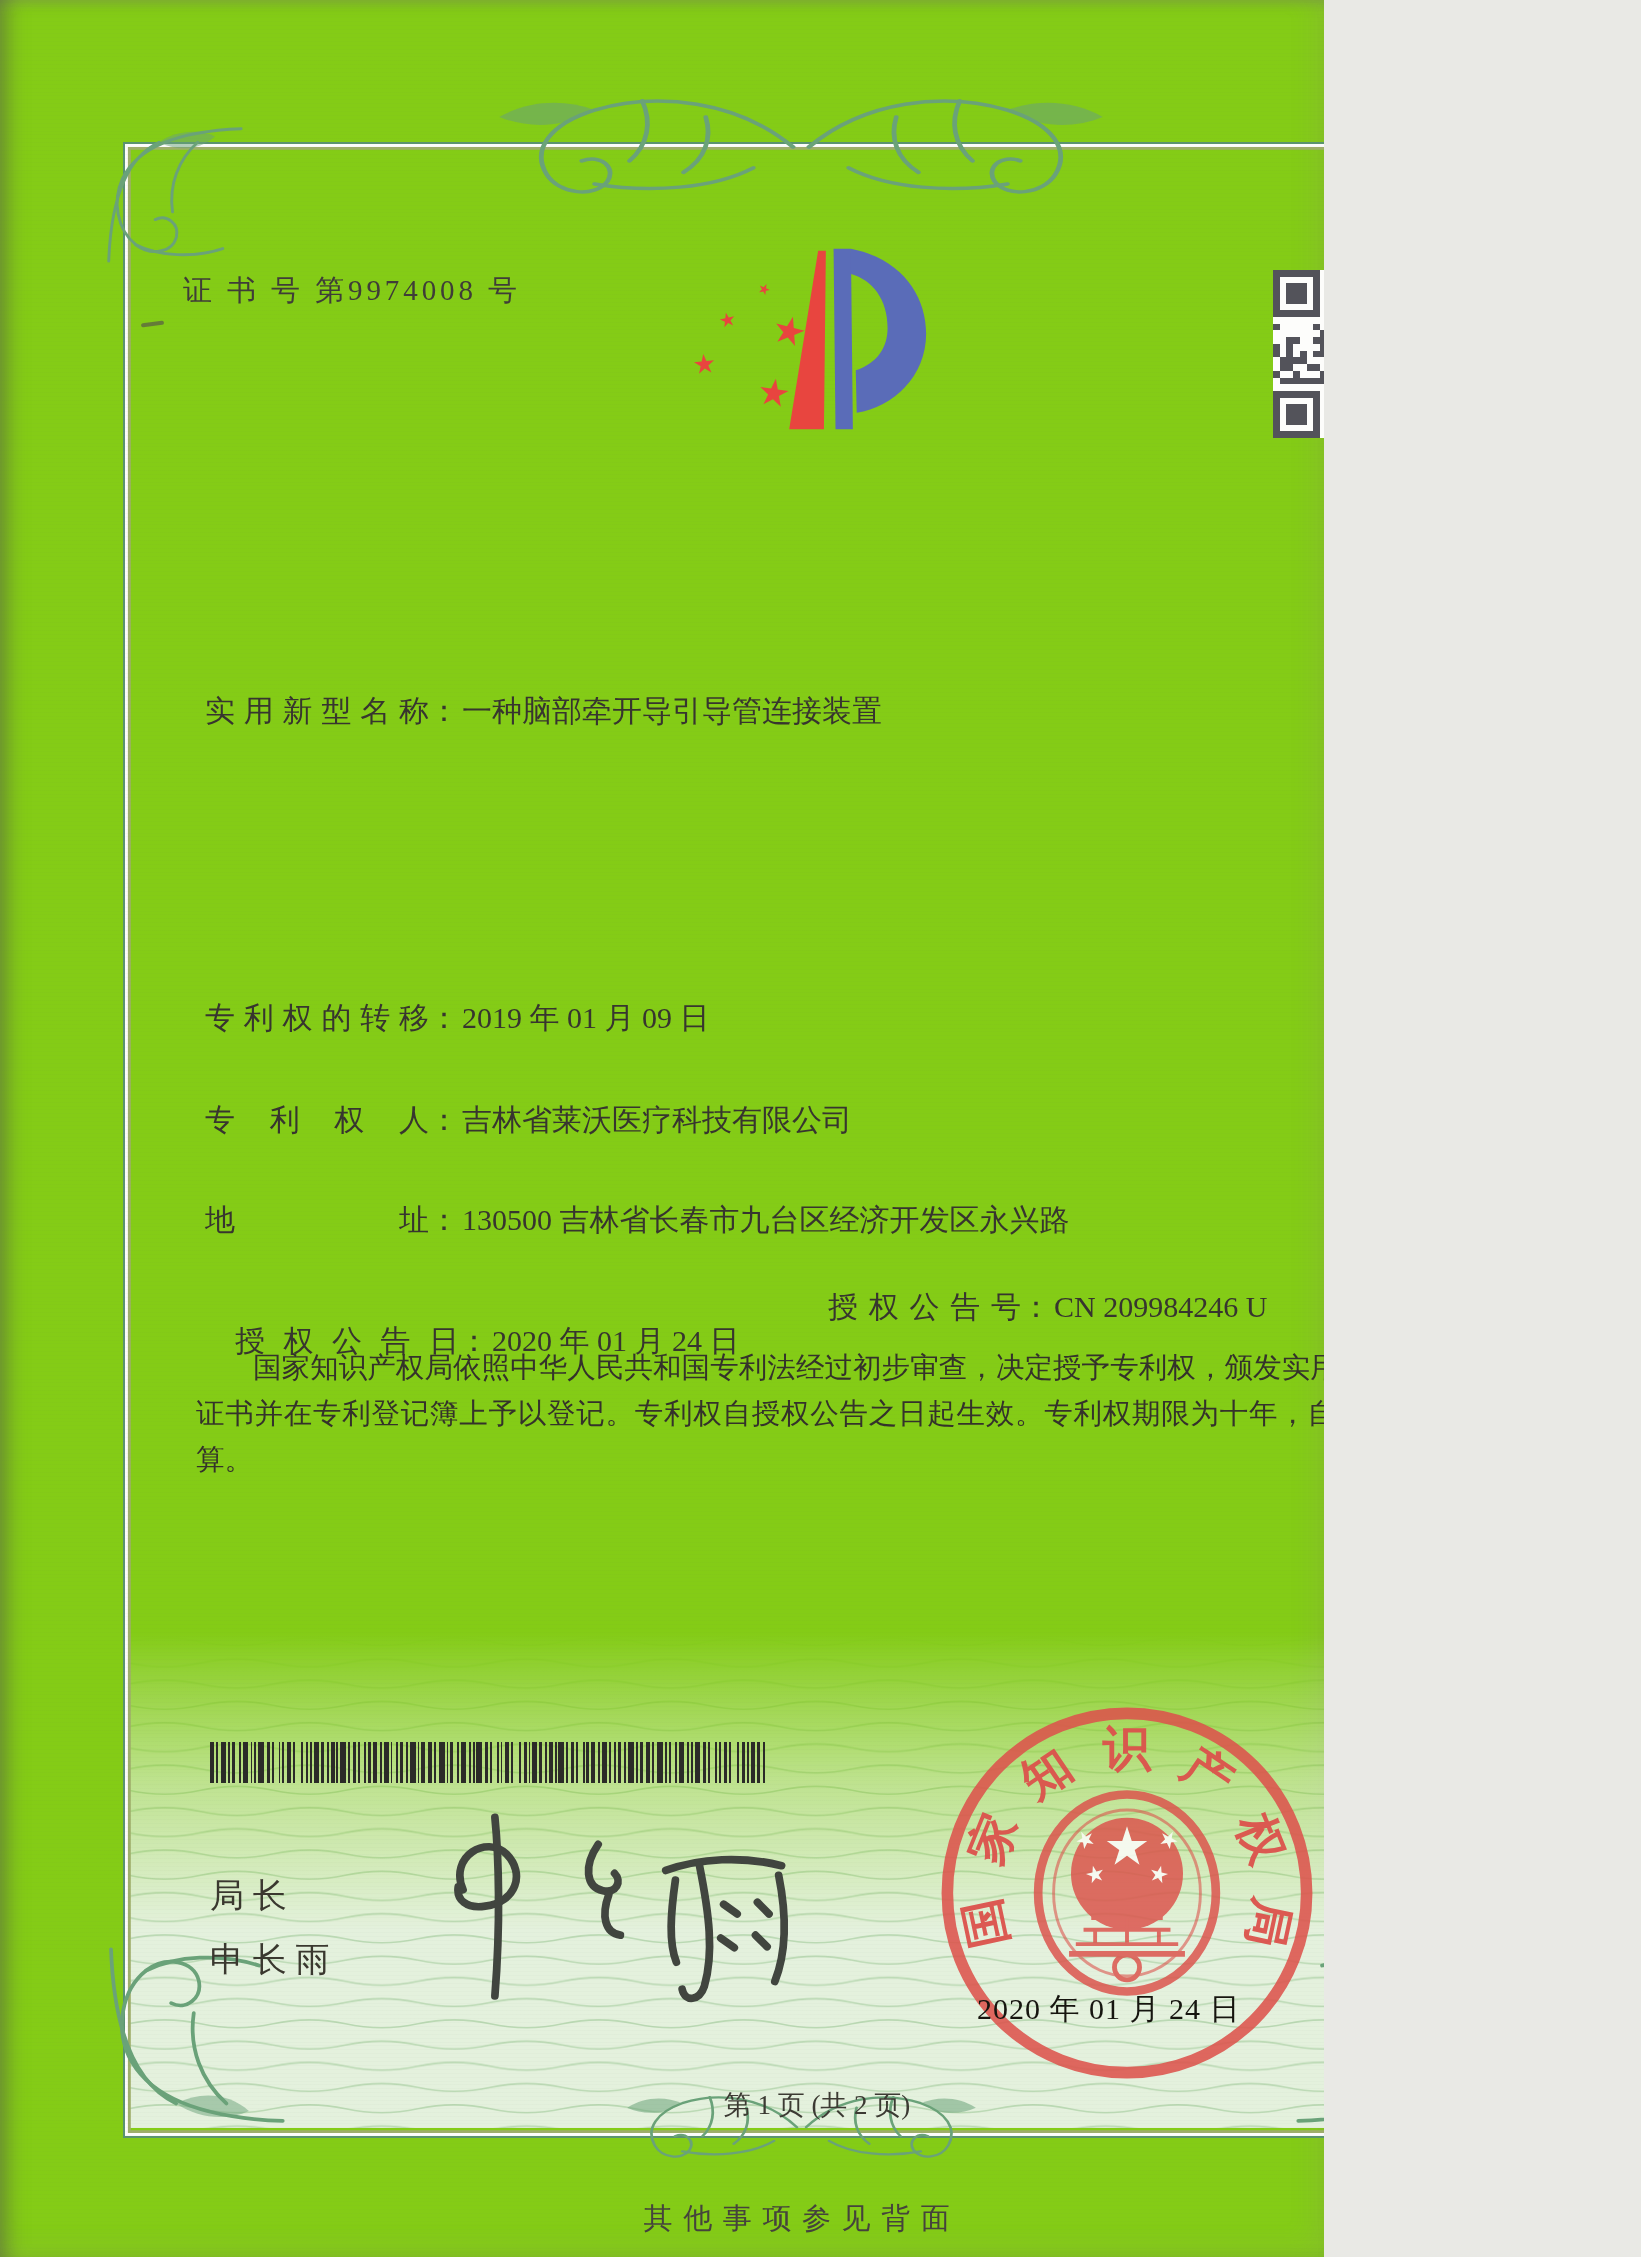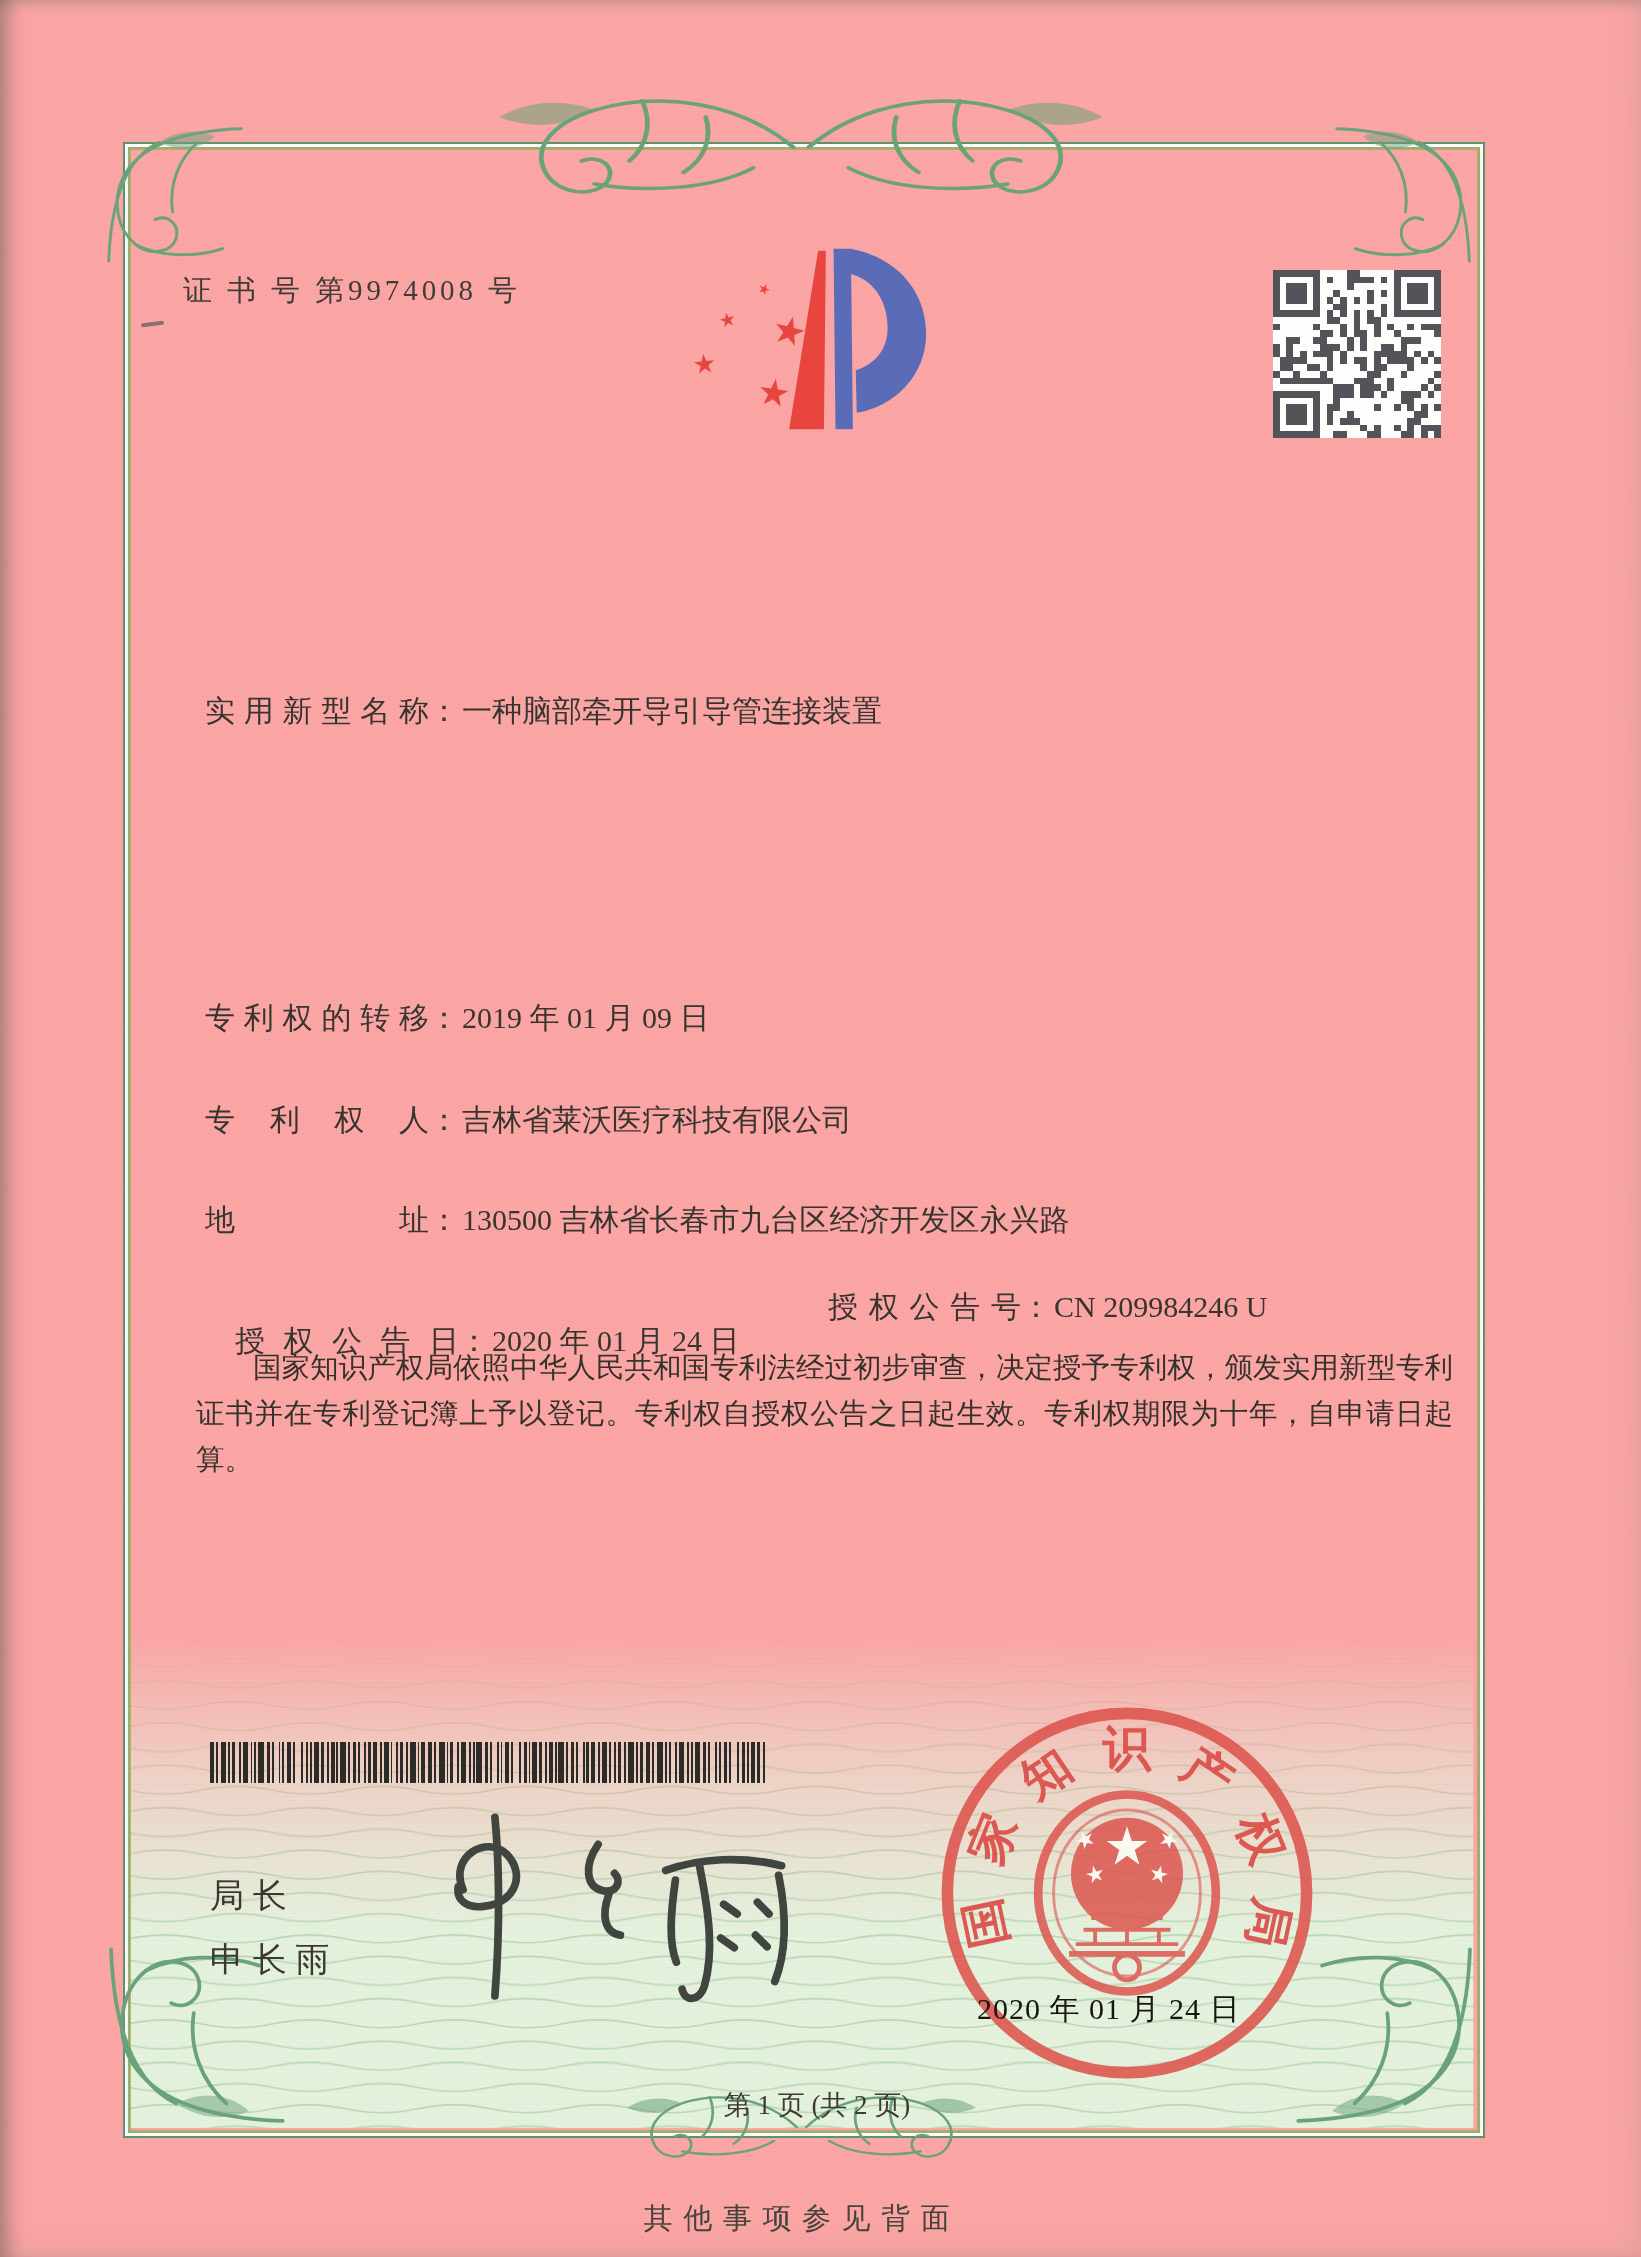--- a/index.html
+++ b/index.html
@@ -1,17 +1,17 @@
 <!DOCTYPE html>
 <html><head>
 <meta charset="utf-8">
 <style>
   html,body{margin:0;padding:0;}
   body{width:1641px;height:2257px;background:#e9e9e5;font-family:"Liberation Serif","DejaVu Serif",serif;}
-  .page{position:relative;width:1641px;height:2257px;background:#fca5a5;overflow:hidden;
+  .page{position:relative;width:1324px;height:2257px;background:#84cc16;overflow:hidden;
         box-shadow:inset 19.3px 0 21px -13.5px rgba(80,80,74,.55), inset 0 11.6px 13.5px -9.7px rgba(120,120,110,.4), inset -9.7px -9.7px 25px rgba(140,140,128,.15);}
   .page::after{content:"";position:absolute;inset:0;pointer-events:none;
         background:repeating-linear-gradient(0deg, rgba(90,110,90,.022) 0 1px, transparent 1px 3.9px);}
   .abs{position:absolute;}
   
   .frame{position:absolute;left:123px;top:142px;width:1358px;height:1992px;
         border:2.9px solid #5b9370;
         box-shadow:inset 0 0 0 2.9px #fdfdfb, inset 0 0 0 5.8px #9fae6b;}
   
   .cert-no{left:183px;top:271px;font-size:29px;letter-spacing:3.9px;color:#3f3d38;white-space:pre;}

